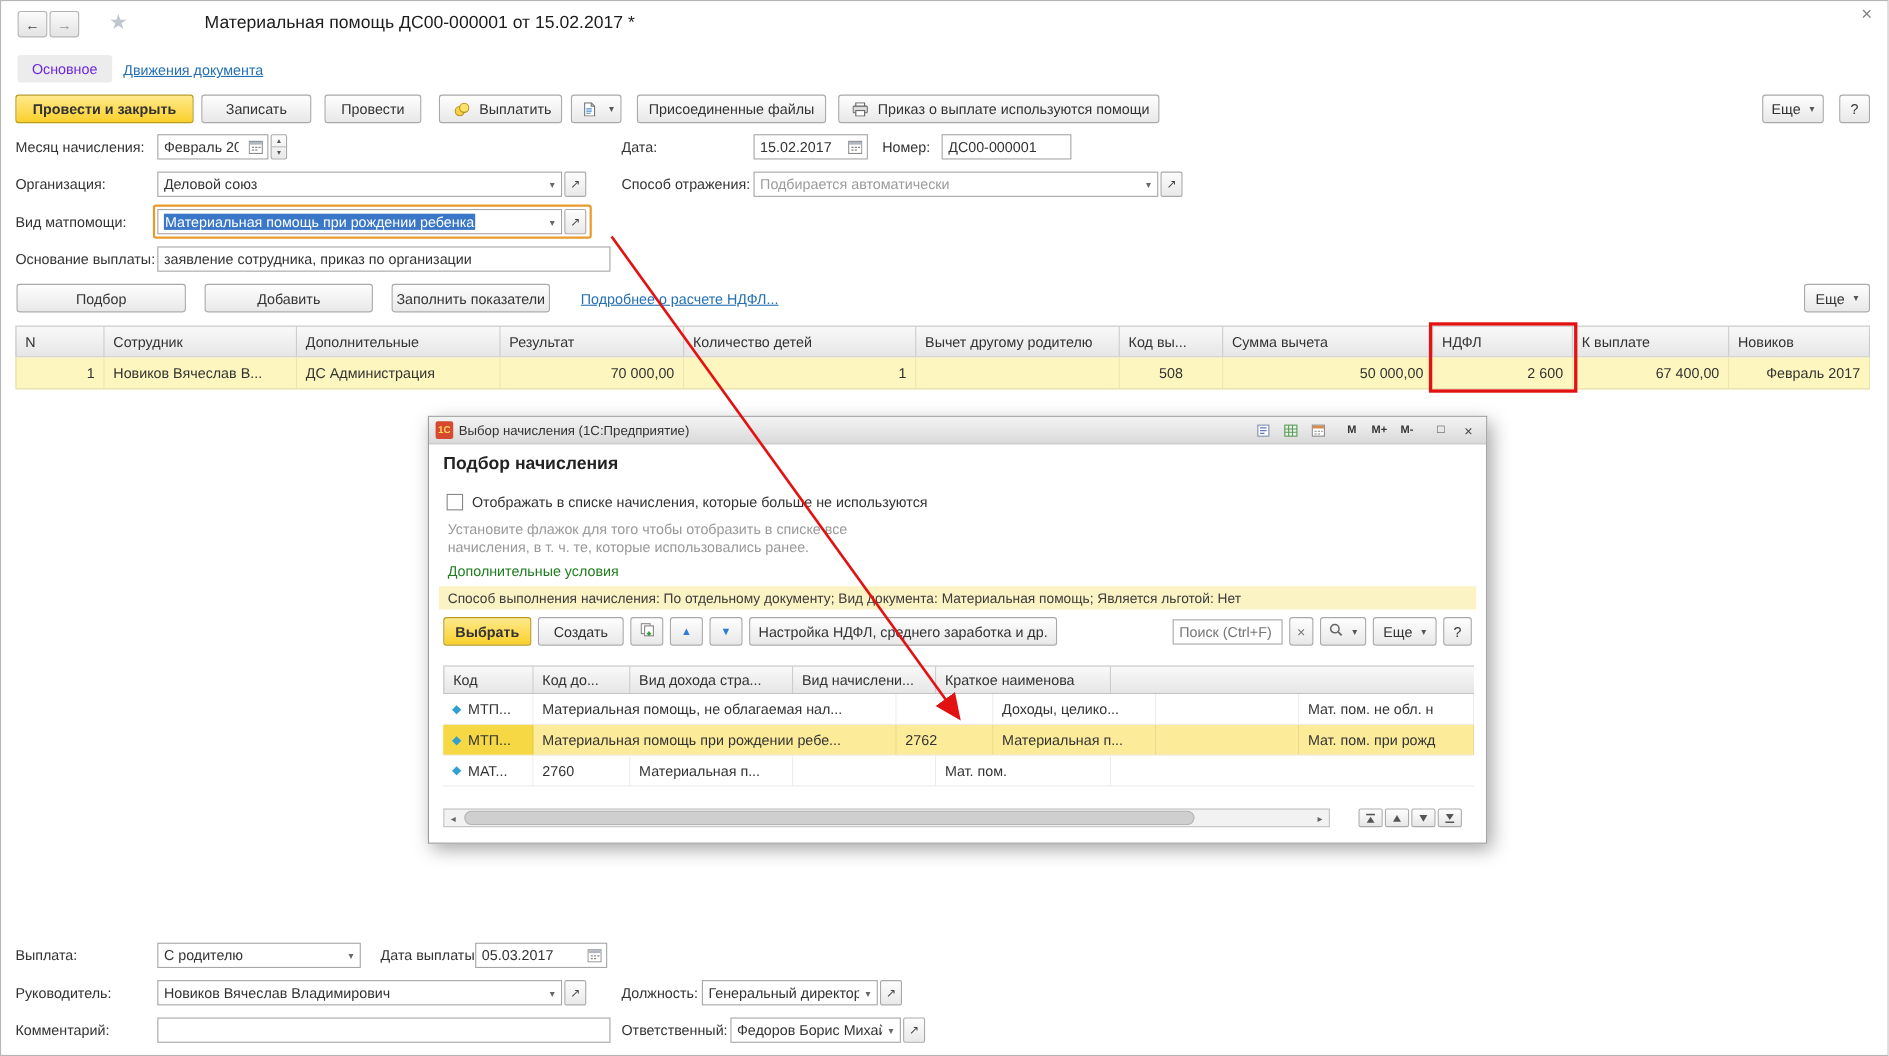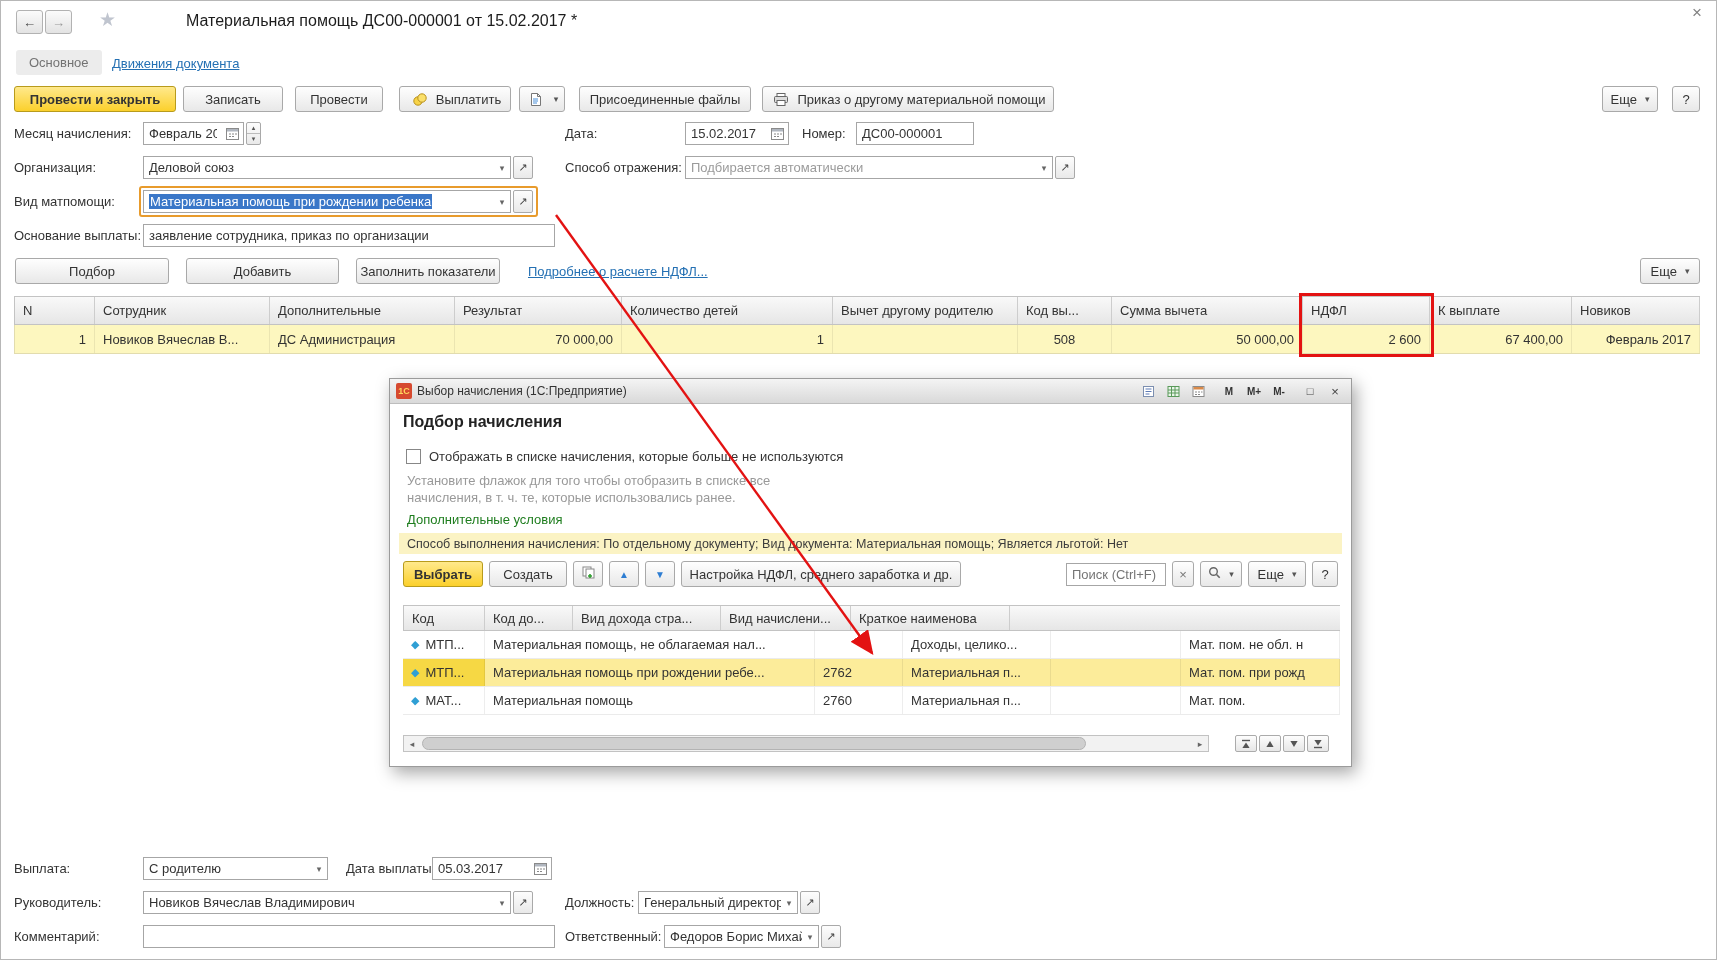--- a/index.html
+++ b/index.html
@@ -6,21 +6,21 @@
 i{font-style:normal}
 body{width:1717px;height:960px;position:relative;overflow:hidden;background:#fff;
      font-family:"Liberation Sans",sans-serif;font-size:13px;color:#333}
 .abs{position:absolute}
 .frame{inset:0;border:1px solid #b7b7b7;pointer-events:none;z-index:70}
 .ticon{width:27px;height:24px;display:inline-flex;align-items:center;justify-content:center;
   background:linear-gradient(#fbfbfb,#e3e3e3);border:1px solid #b2b2b2;border-radius:3px;color:#444;font-size:13px}
 .star{font-size:19px;color:#c0c5cf}
 .wtitle{font-size:16px;color:#1c1c1c;white-space:nowrap}
 .wclose{font-size:17px;color:#828282}
-.tabchip{height:25px;padding:0 13px;background:#ececec;border-radius:3px;display:inline-flex;align-items:center;color:#737373}
+.tabchip{height:25px;padding:0 13px;background:#ececec;border-radius:3px;display:inline-flex;align-items:center;color:#6d28d9}
 .link{color:#2470b3;text-decoration:underline;white-space:nowrap}
 .btn{display:inline-flex;align-items:center;justify-content:center;gap:5px;height:26px;padding:0 10px;
   background:linear-gradient(#fefefe,#e8e8e8);border:1px solid #a9a9a9;border-radius:3px;font-size:13px;color:#333;white-space:nowrap}
 .yellow{background:linear-gradient(#ffe98c,#fbd02c);border-color:#b89b1c;font-weight:bold}
 .chev{font-size:9px;color:#555;margin-left:3px}
 .lbl{white-space:nowrap}
 .input,.combo{background:#fff;border:1px solid #a6a6a6;height:23px;display:flex;align-items:center;overflow:hidden}
 .input input{border:0;outline:0;flex:1;height:100%;padding:0 5px;font:inherit;color:inherit;background:transparent;min-width:0}
 .combo .val{flex:1;padding:0 5px;white-space:nowrap;overflow:hidden}
 .combo .dd{width:16px;align-self:stretch;display:flex;align-items:center;justify-content:center;color:#666;font-size:9px}
@@ -112,21 +112,21 @@
 </div>
 <div class="abs btn" style="left:579px;top:86px;width:172px">Присоединенные файлы</div>
 <div class="abs btn" style="left:762px;top:86px;width:292px">
   <span class="ibtn">
       <svg width="14" height="13" viewBox="0 0 14 13">
         <rect x="3" y="0.5" width="8" height="3.5" fill="#fff" stroke="#666"></rect>
         <rect x="0.5" y="3.5" width="13" height="6" rx="1" fill="#dcdcdc" stroke="#666"></rect>
         <rect x="3" y="7.5" width="8" height="5" fill="#fff" stroke="#666"></rect>
       </svg>
     </span>
-  <span>Приказ о другому материальной помощи</span>
+  <span>Приказ о выплате используются помощи</span>
 </div>
 <div class="abs btn" style="left:1602px;top:86px;width:56px">
   <span>Еще</span>
   <i class="chev">▾</i>
 </div>
 <div class="abs btn" style="left:1672px;top:86px;width:28px;padding:0">?</div>
 
 <span class="abs lbl" style="left:14px;top:126px">Месяц начисления:</span>
 <div class="abs input" style="left:143px;top:122px;width:101px">
   <input value="Февраль 2017" style="">
@@ -325,21 +325,20 @@
       <div class="td" style="flex:0 0 88px">2762</div>
       <div class="td" style="flex:0 0 148px">Материальная п...</div>
       <div class="td" style="flex:0 0 130px"></div>
       <div class="td" style="flex:0 0 159px">Мат. пом. при рожд</div>
     </div>
     <div class="mrow">
       <div class="td" style="flex:0 0 82px">
           <span class="dia">◆</span>
           <span>МАТ...</span>
         </div>
-      <div class="td" style="flex:0 0 330px">Материальная помощь</div>
       <div class="td" style="flex:0 0 88px">2760</div>
       <div class="td" style="flex:0 0 148px">Материальная п...</div>
       <div class="td" style="flex:0 0 130px"></div>
       <div class="td" style="flex:0 0 159px">Мат. пом.</div>
     </div>
   </div>
 
   <div class="abs hscroll" style="left:13px;top:356px;width:806px">
     <div class="hsbtn">◂</div>
     <div class="hstrack">

